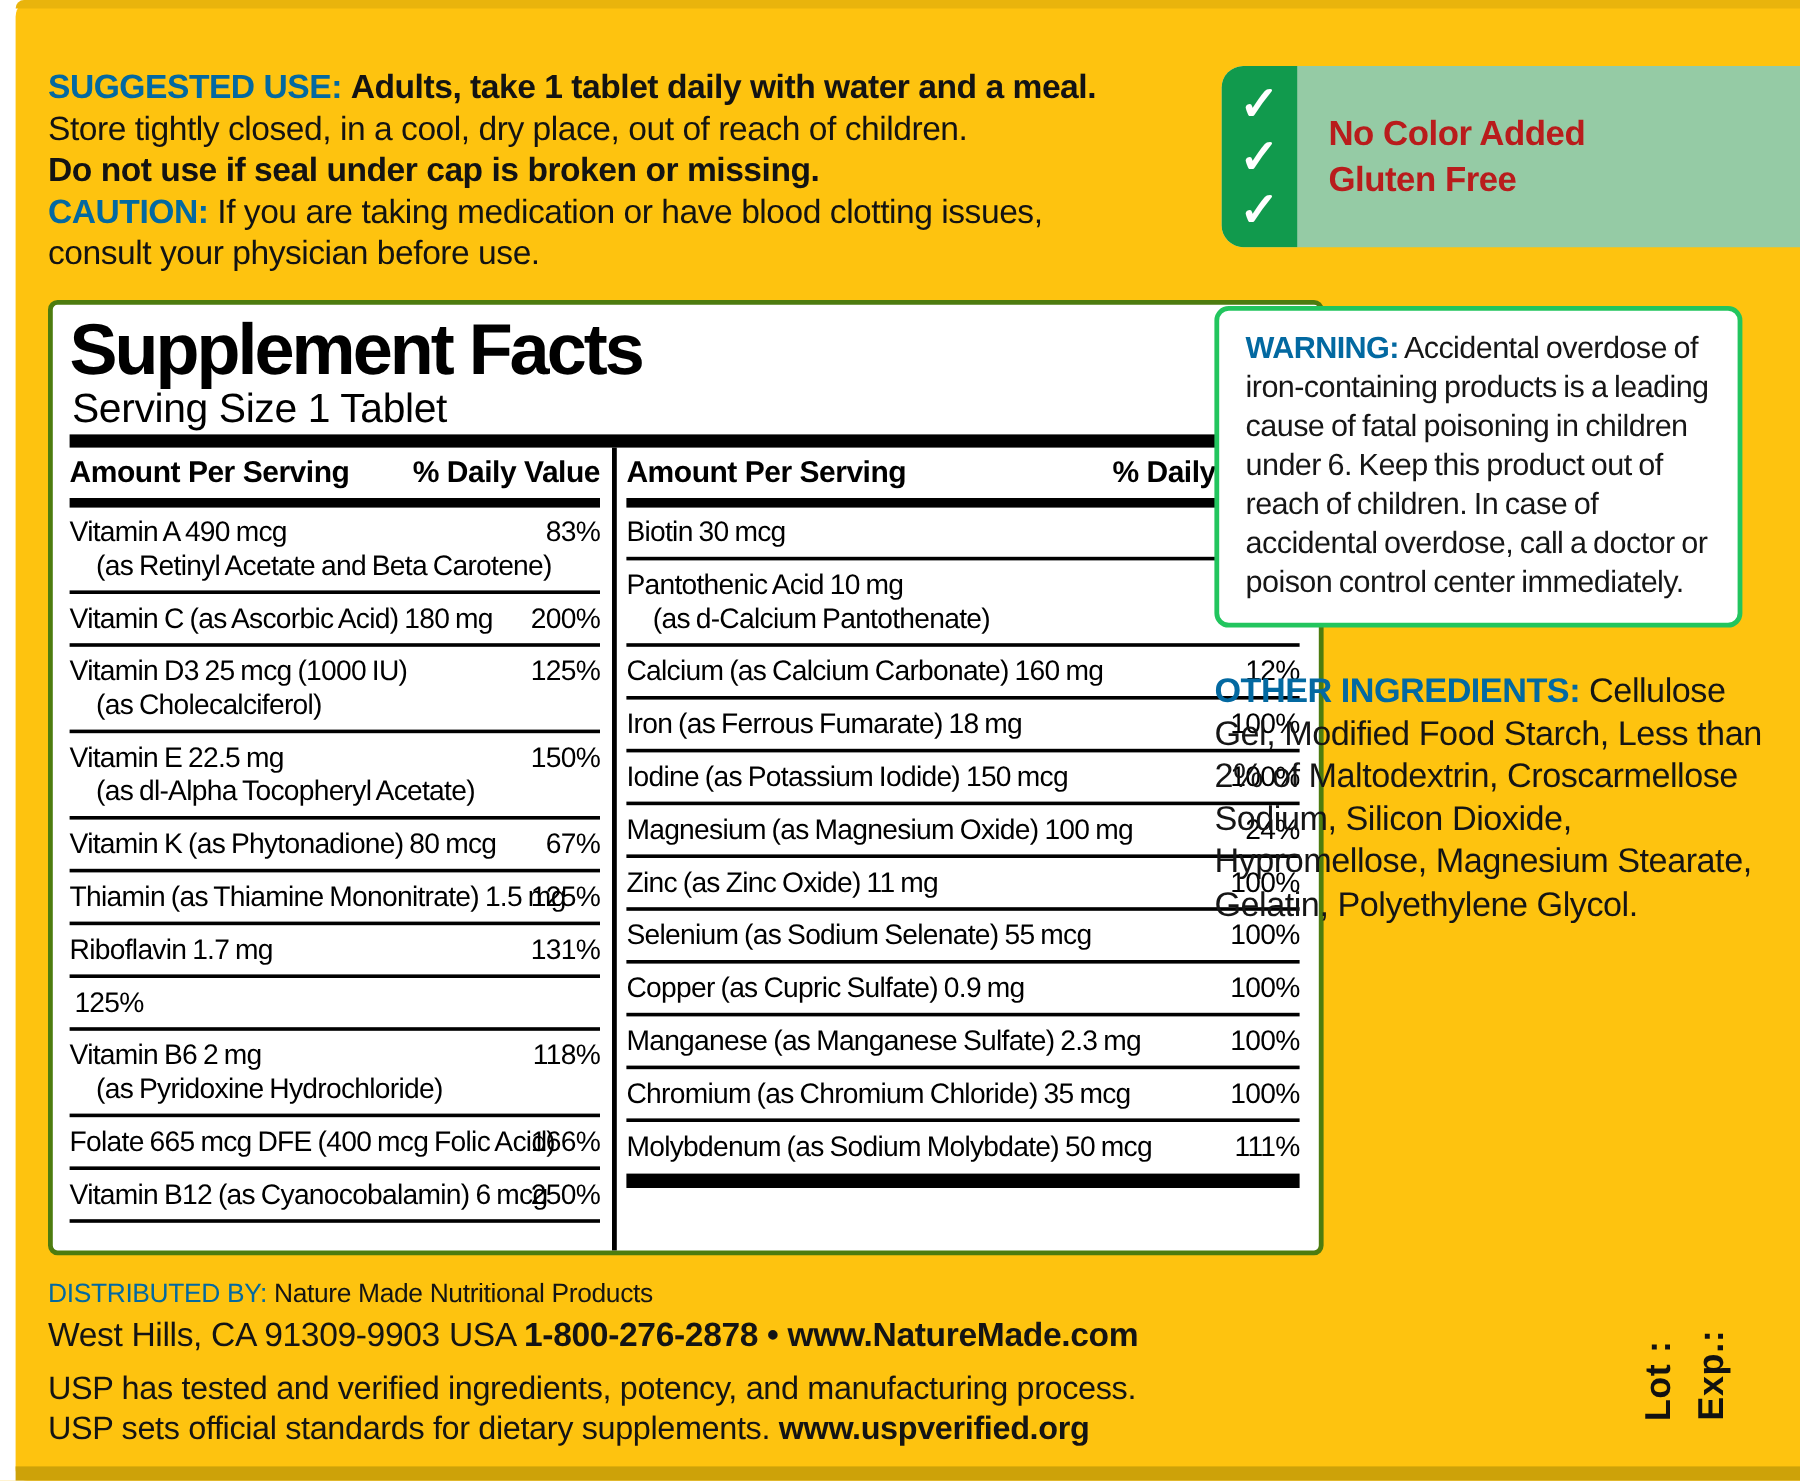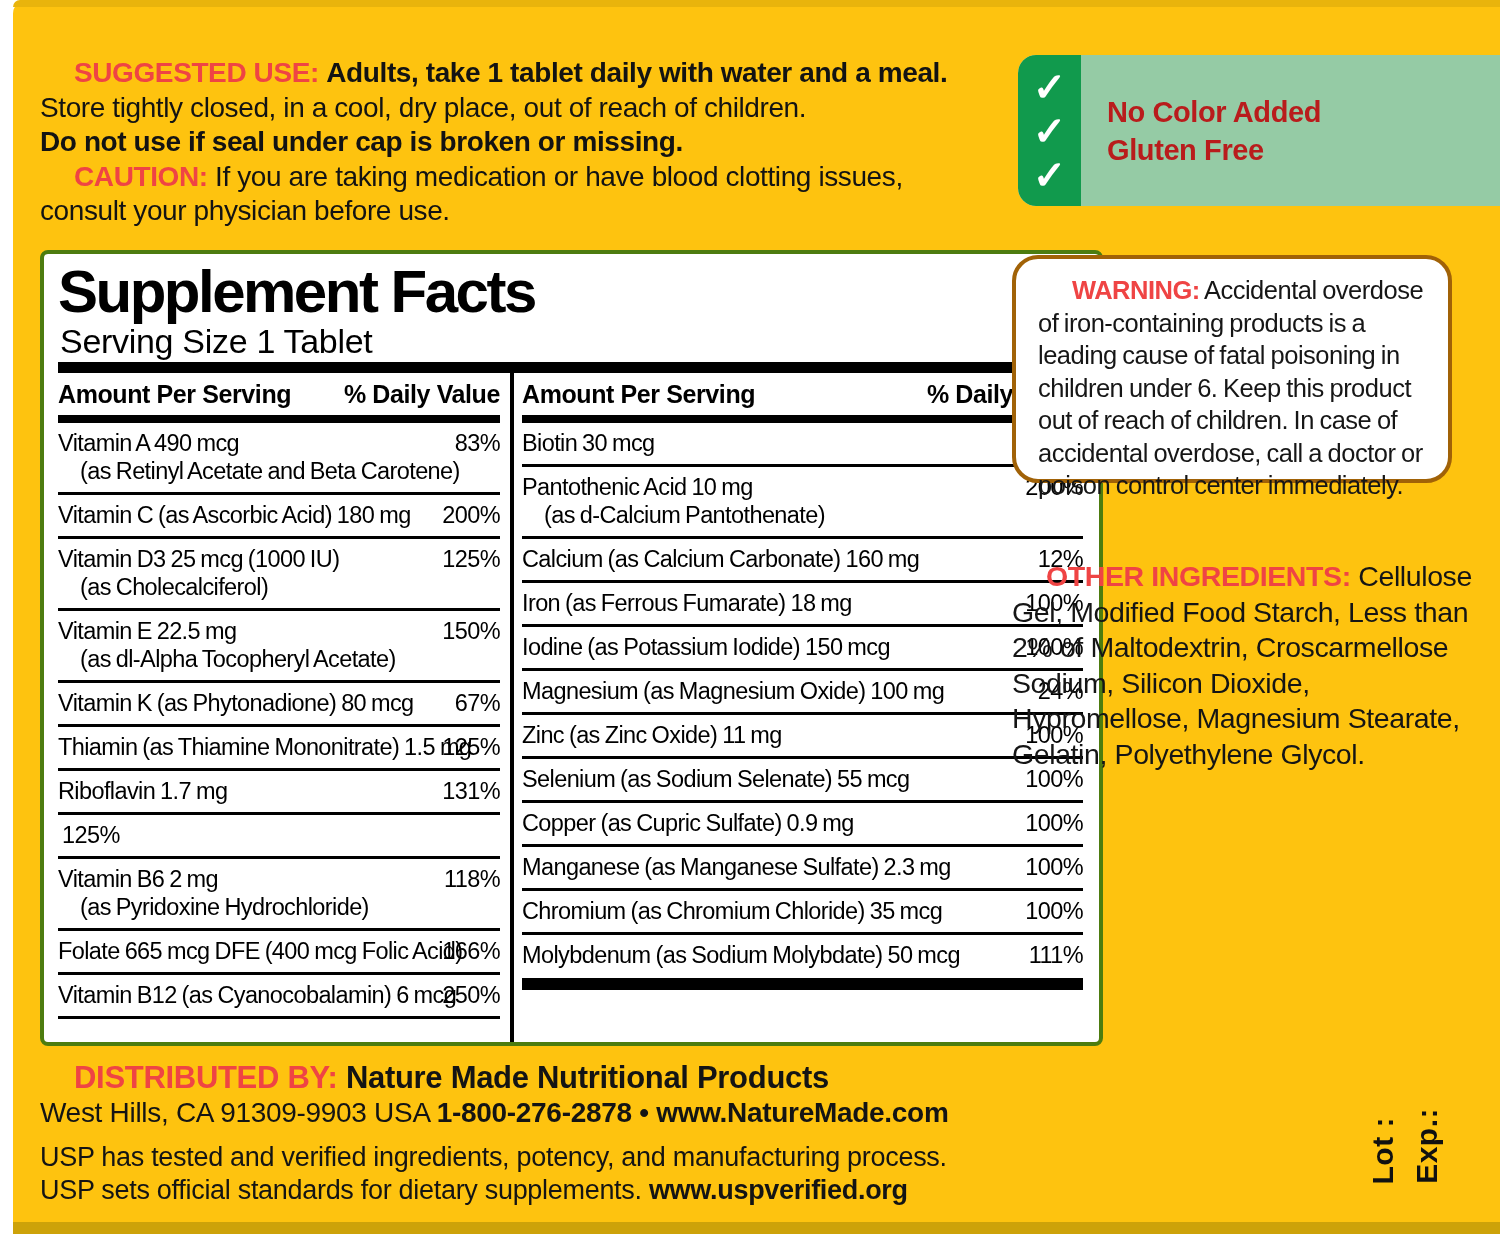--- a/index.html
+++ b/index.html
@@ -11,21 +11,21 @@
     color:#141414;
     -webkit-font-smoothing:antialiased;
   }
   .label-bg {
     position:absolute; left:13px; top:0; width:1487px; height:1234px;
     background:#FEC30F; border-radius:14px 0 0 10px;
   }
   .edge-top { position:absolute; left:13px; top:0; width:1487px; height:7px; background:#E9B40C; border-radius:14px 0 0 0; }
   .edge-bottom { position:absolute; left:13px; top:1222px; width:1487px; height:12px; background:#CDA209; }
 
-  .green { color:#ef4444;margin-left:34px; }
+  .green { color:#0369a1; }
   b, .bold { font-weight:bold; }
 
   
   .block-su {
     position:absolute; left:40px; top:56px; width:965px;
     font-size:28px; line-height:34.5px; letter-spacing:-0.4px; color:#131313;
   }
 
   
   .claims {
@@ -65,35 +65,35 @@
   }
   .row .rname { min-width:0; }
   .row .nline { display:block; white-space:nowrap; }
   .row .sub   { display:block; white-space:nowrap; padding-left:22px; }
   .row .rdv   { white-space:nowrap; padding-left:4px; text-align:right; }
   .row.no-border { border-bottom:none; }
   .endbar { height:12px; background:#000; margin-top:2px; }
 
   
   .warning {
-    position:absolute; left:1012px; top:255px; width:440px; height:228px;
-    background:#ffffff; border:4px solid #a16207; border-radius:26px;
+    position:absolute; left:1012px; top:255px; width:440px; height:268px;
+    background:#ffffff; border:4px solid #22c55e; border-radius:12px;
     padding:15px 16px 0 22px;
     font-size:25.5px; line-height:32.5px; letter-spacing:-0.5px; word-spacing:-1px; color:#161616;
   }
 
   
   .other {
     position:absolute; left:1012px; top:559px; width:482px;
     font-size:28.5px; line-height:35.5px; letter-spacing:-0.4px; color:#151515;
   }
 
   
   .dist { position:absolute; left:40px; top:1060px; width:985px; color:#141414; }
-  .dist-l1 { font-size:31px; line-height:35px; letter-spacing:-0.3px; font-weight:bold; }
+  .dist-l1 { font-size:22px; line-height:35px; letter-spacing:-0.3px; font-weight:normal; }
   .dist-l2 { font-size:28px; line-height:35px; letter-spacing:-0.3px; }
   .dist-gap { height:11px; }
   .usp-l { font-size:27px; line-height:33px; letter-spacing:-0.3px; }
 
   
   .lotexp { position:absolute; left:1366px; top:1046px; height:138px; display:flex; align-items:flex-end; gap:10px; }
   .vert {
     writing-mode:vertical-rl; transform:rotate(180deg);
     font-weight:bold; font-size:30px; color:#111; letter-spacing:0.5px; white-space:nowrap;
   }

